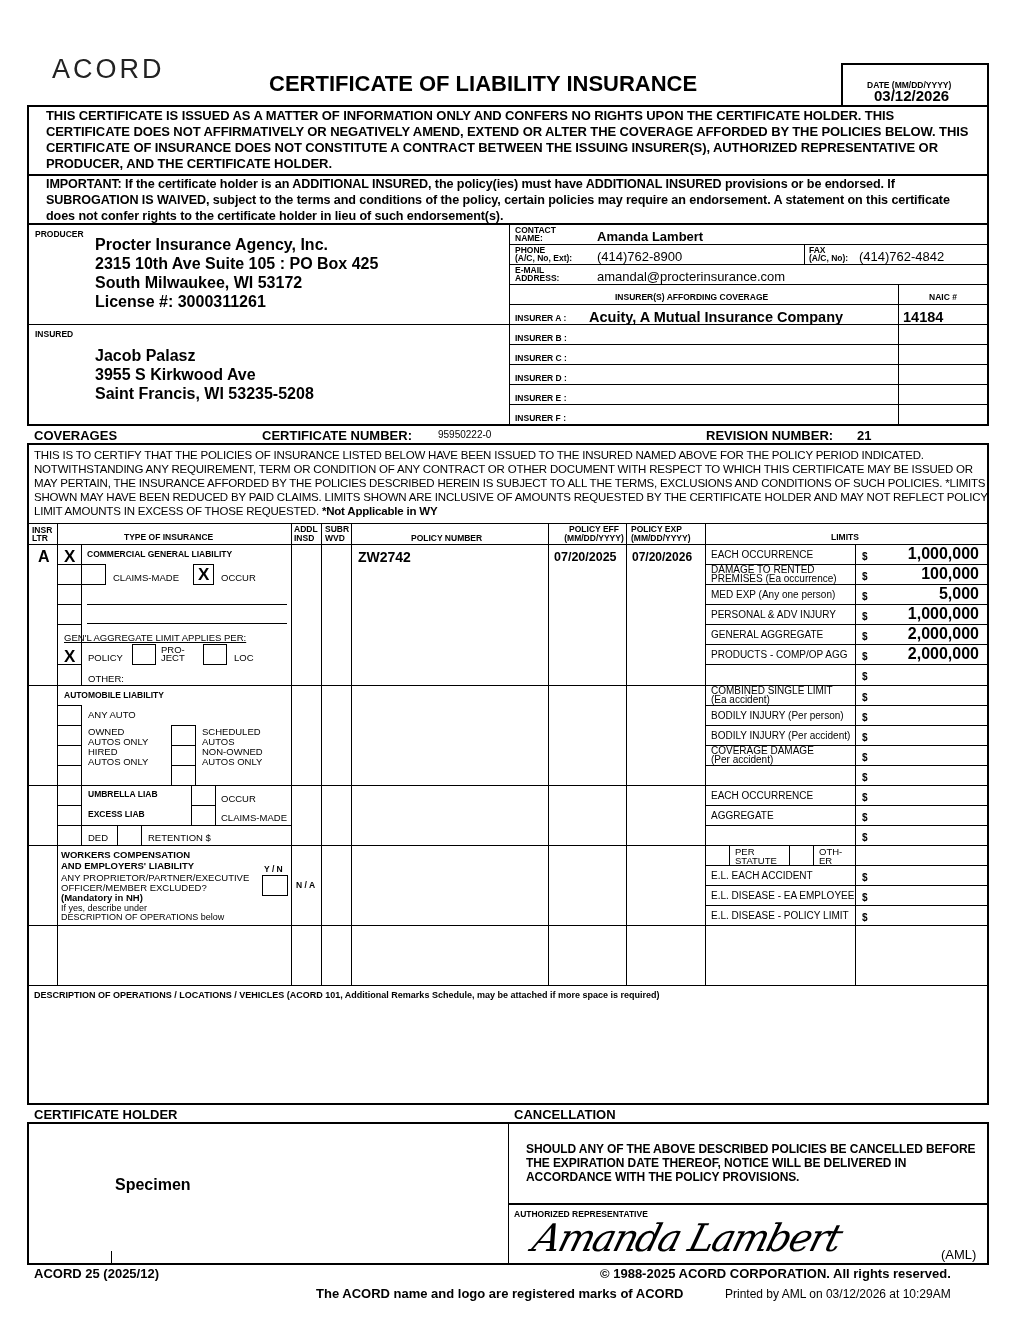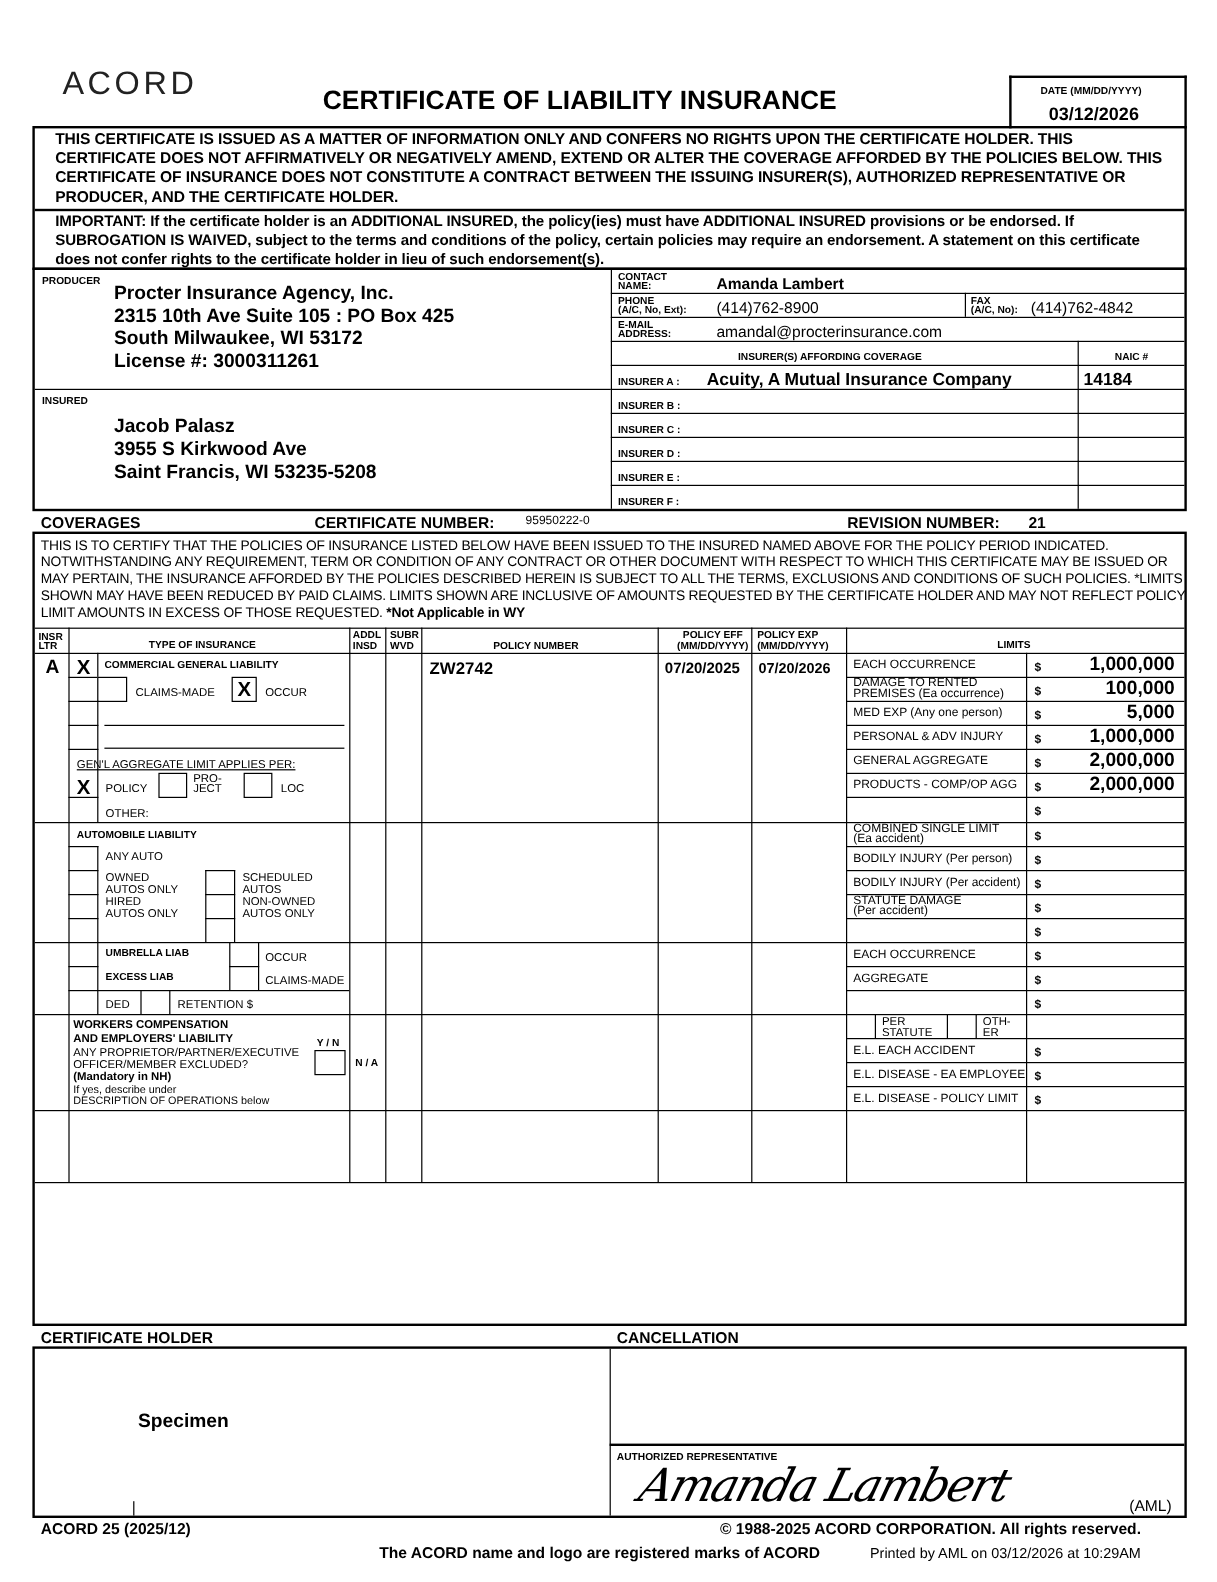--- a/index.html
+++ b/index.html
@@ -21,21 +21,21 @@
   .amt { font-size: 16px; font-weight: bold; text-align: right; width: 118px; }
   .dollar { font-size: 10px; font-weight: bold; }
   .xmark { font-size: 17px; font-weight: bold; }
 </style>
 </head>
 <body>
 
 <div class="abs" style="left:52px;top:54px;font-size:27px;letter-spacing:3px;font-weight:300;color:#222;">ACORD</div>
 <div class="abs b" style="left:269px;top:71px;font-size:22px;">CERTIFICATE OF LIABILITY INSURANCE</div>
 <div class="box" style="left:841px;top:63px;width:148px;height:44px;border-bottom:none;">
-  <div class="abs t6" style="left:24px;top:6px;">DATE (MM/DD/YYYY)</div>
+  <div class="abs t6" style="left:24px;top:16px;">DATE (MM/DD/YYYY)</div>
   <div class="abs b" style="left:31px;top:22px;font-size:15px;">03/12/2026</div>
 </div>
 
 <div class="box" style="left:27px;top:105px;width:962px;height:120px;">
   <div class="abs para" style="left:17px;top:1px;width:925px;">THIS CERTIFICATE IS ISSUED AS A MATTER OF INFORMATION ONLY AND CONFERS NO RIGHTS UPON THE CERTIFICATE HOLDER. THIS CERTIFICATE DOES NOT AFFIRMATIVELY OR NEGATIVELY AMEND, EXTEND OR ALTER THE COVERAGE AFFORDED BY THE POLICIES BELOW.  THIS CERTIFICATE OF INSURANCE DOES NOT CONSTITUTE A CONTRACT BETWEEN THE ISSUING INSURER(S), AUTHORIZED REPRESENTATIVE OR PRODUCER, AND THE CERTIFICATE HOLDER.</div>
   <div class="hl2" style="left:0;top:67px;width:958px;"></div>
   <div class="abs para" style="left:17px;top:69px;width:930px;font-size:12.6px;">IMPORTANT:  If the certificate holder is an ADDITIONAL INSURED, the policy(ies) must have ADDITIONAL INSURED provisions or be endorsed. If SUBROGATION IS WAIVED, subject to the terms and conditions of the policy, certain policies may require an endorsement.  A statement on this certificate does not confer rights to the certificate holder in lieu of such endorsement(s).</div>
 </div>
 
 <div class="box" style="left:27px;top:223px;width:962px;height:203px;">
@@ -196,20 +196,21 @@
   <div class="vl" style="left:760px;top:400px;height:20px;"></div>
   <div class="vl" style="left:784px;top:400px;height:20px;"></div>
   <div class="abs t6" style="left:706px;top:402px;font-weight:normal;font-size:9.5px;line-height:9px;"><span>PER</span><br><span>STATUTE</span></div>
   <div class="abs t6" style="left:790px;top:402px;font-weight:normal;font-size:9.5px;line-height:9px;"><span>OTH-</span><br><span>ER</span></div>
   <div class="hl" style="left:676px;top:420px;width:282px;"></div>
   <div id="wc-limits"></div>
   <div class="hl" style="left:0;top:480px;width:958px;"></div>
 
   <div class="hl" style="left:0;top:540px;width:958px;"></div>
 
+  <div class="abs t6" style="left:5px;top:546px;font-size:9px;">DESCRIPTION OF OPERATIONS / LOCATIONS / VEHICLES  (ACORD 101, Additional Remarks Schedule, may be attached if more space is required)</div>
   <div class="abs" style="left:5px;top:560px;width:948px;height:95px;"></div>
 <div class="abs lim" style="left: 682px; top: 105px; line-height: 10px;"><span>EACH OCCURRENCE</span></div>
     <div class="abs dollar" style="left: 833px; top: 106px;">$</div>
     <div class="abs amt" style="left: 832px; top: 100px;">1,000,000</div>
     <div class="hl" style="left: 676px; width: 282px; top: 119px;"></div>
     <div class="abs lim" style="left: 682px; top: 120px; line-height: 9px;"><span>DAMAGE TO RENTED</span><br><span>PREMISES (Ea occurrence)</span></div>
     <div class="abs dollar" style="left: 833px; top: 126px;">$</div>
     <div class="abs amt" style="left: 832px; top: 120px;">100,000</div>
     <div class="hl" style="left: 676px; width: 282px; top: 139px;"></div>
     <div class="abs lim" style="left: 682px; top: 145px; line-height: 10px;"><span>MED EXP (Any one person)</span></div>
@@ -236,21 +237,21 @@
     <div class="abs amt" style="left: 832px; top: 241px;"></div>
     <div class="hl" style="left: 676px; width: 282px; top: 260px;"></div>
     <div class="abs lim" style="left: 682px; top: 266px; line-height: 10px;"><span>BODILY INJURY (Per person)</span></div>
     <div class="abs dollar" style="left: 833px; top: 267px;">$</div>
     <div class="abs amt" style="left: 832px; top: 261px;"></div>
     <div class="hl" style="left: 676px; width: 282px; top: 280px;"></div>
     <div class="abs lim" style="left: 682px; top: 286px; line-height: 10px;"><span>BODILY INJURY (Per accident)</span></div>
     <div class="abs dollar" style="left: 833px; top: 287px;">$</div>
     <div class="abs amt" style="left: 832px; top: 281px;"></div>
     <div class="hl" style="left: 676px; width: 282px; top: 300px;"></div>
-    <div class="abs lim" style="left: 682px; top: 301px; line-height: 9px;"><span>STATUTE DAMAGE</span><br><span>(Per accident)</span></div>
+    <div class="abs lim" style="left: 682px; top: 301px; line-height: 9px;"><span>COVERAGE DAMAGE</span><br><span>(Per accident)</span></div>
     <div class="abs dollar" style="left: 833px; top: 307px;">$</div>
     <div class="abs amt" style="left: 832px; top: 301px;"></div>
     <div class="hl" style="left: 676px; width: 282px; top: 320px;"></div>
     <div class="abs lim" style="left: 682px; top: 326px; line-height: 10px;"><span></span></div>
     <div class="abs dollar" style="left: 833px; top: 327px;">$</div>
     <div class="abs amt" style="left: 832px; top: 321px;"></div>
     <div class="abs lim" style="left: 682px; top: 346px; line-height: 10px;"><span>EACH OCCURRENCE</span></div>
     <div class="abs dollar" style="left: 833px; top: 347px;">$</div>
     <div class="abs amt" style="left: 832px; top: 341px;"></div>
     <div class="hl" style="left: 676px; width: 282px; top: 360px;"></div>
@@ -273,20 +274,21 @@
     <div class="abs dollar" style="left: 833px; top: 467px;">$</div>
     <div class="abs amt" style="left: 832px; top: 461px;"></div>
   </div>
 
 <div class="abs b narrow" style="left:34px;top:1107px;font-size:13px;">CERTIFICATE HOLDER</div>
 <div class="abs b narrow" style="left:514px;top:1107px;font-size:13px;">CANCELLATION</div>
 <div class="box" style="left:27px;top:1122px;width:962px;height:143px;">
   <div class="abs b" style="left:86px;top:52px;font-size:16px;">Specimen</div>
   <div class="vl" style="left:82px;top:127px;height:12px;"></div>
   <div class="vl" style="left:479px;top:0;height:139px;"></div>
+  <div class="abs para" style="left:497px;top:18px;width:450px;font-size:12px;line-height:14px;">SHOULD ANY OF THE ABOVE DESCRIBED POLICIES BE CANCELLED BEFORE THE EXPIRATION DATE THEREOF, NOTICE WILL BE DELIVERED IN ACCORDANCE WITH THE POLICY PROVISIONS.</div>
   <div class="hl2" style="left:479px;top:79px;width:479px;"></div>
   <div class="abs t6" style="left:485px;top:86px;">AUTHORIZED REPRESENTATIVE</div>
   <div class="abs" style="left:505px;top:92px;font-family:'DejaVu Serif',serif;font-style:italic;font-size:38px;letter-spacing:-2px;transform:skewX(-15deg);">Amanda Lambert</div>
   <div class="abs narrow" style="left:912px;top:123px;font-size:13px;">(AML)</div>
 </div>
 
 <div class="abs b narrow" style="left:34px;top:1266px;font-size:13px;">ACORD 25 (2025/12)</div>
 <div class="abs b narrow" style="left:600px;top:1266px;font-size:13px;">© 1988-2025 ACORD CORPORATION.  All rights reserved.</div>
 <div class="abs b narrow" style="left:316px;top:1286px;font-size:13px;">The ACORD name and logo are registered marks of ACORD</div>
 <div class="abs narrow" style="left:725px;top:1287px;font-size:12px;">Printed by AML on 03/12/2026 at 10:29AM</div>

